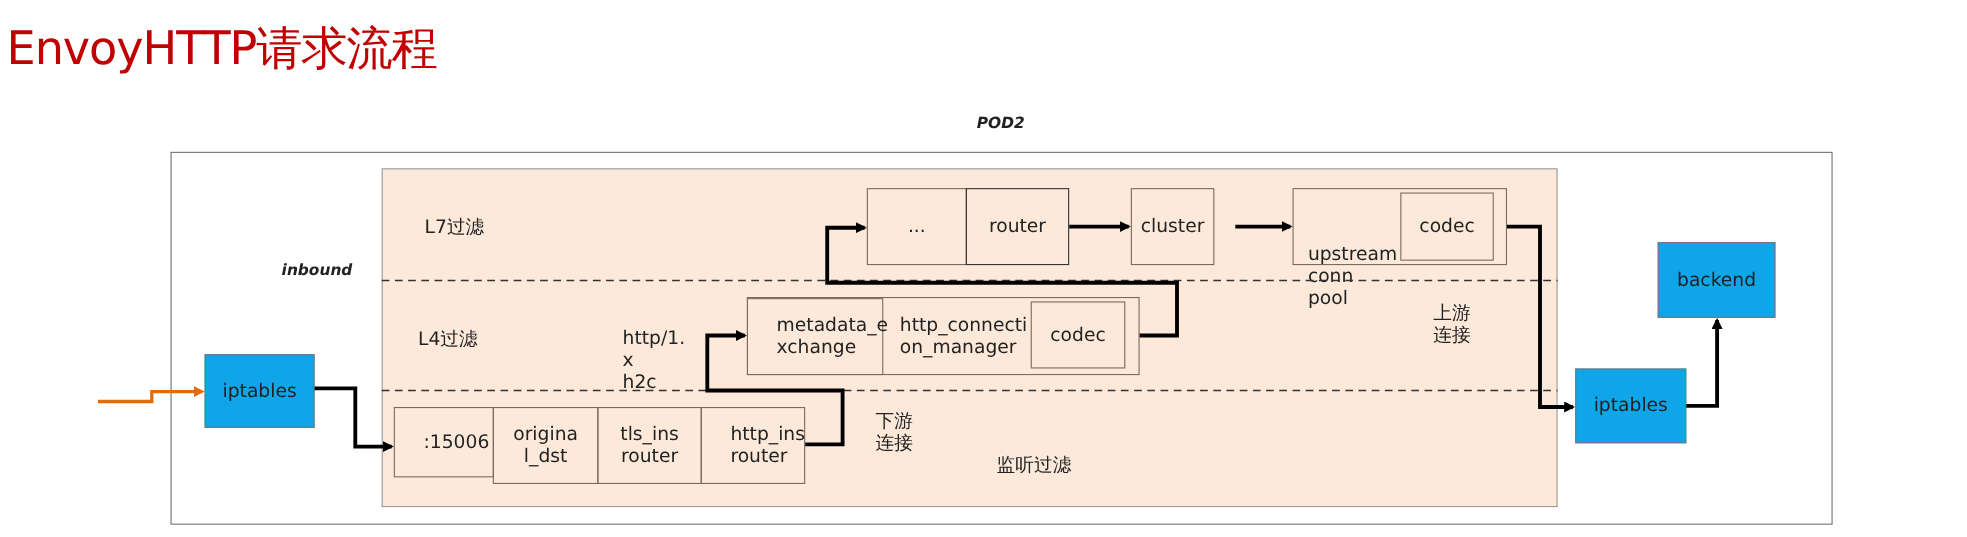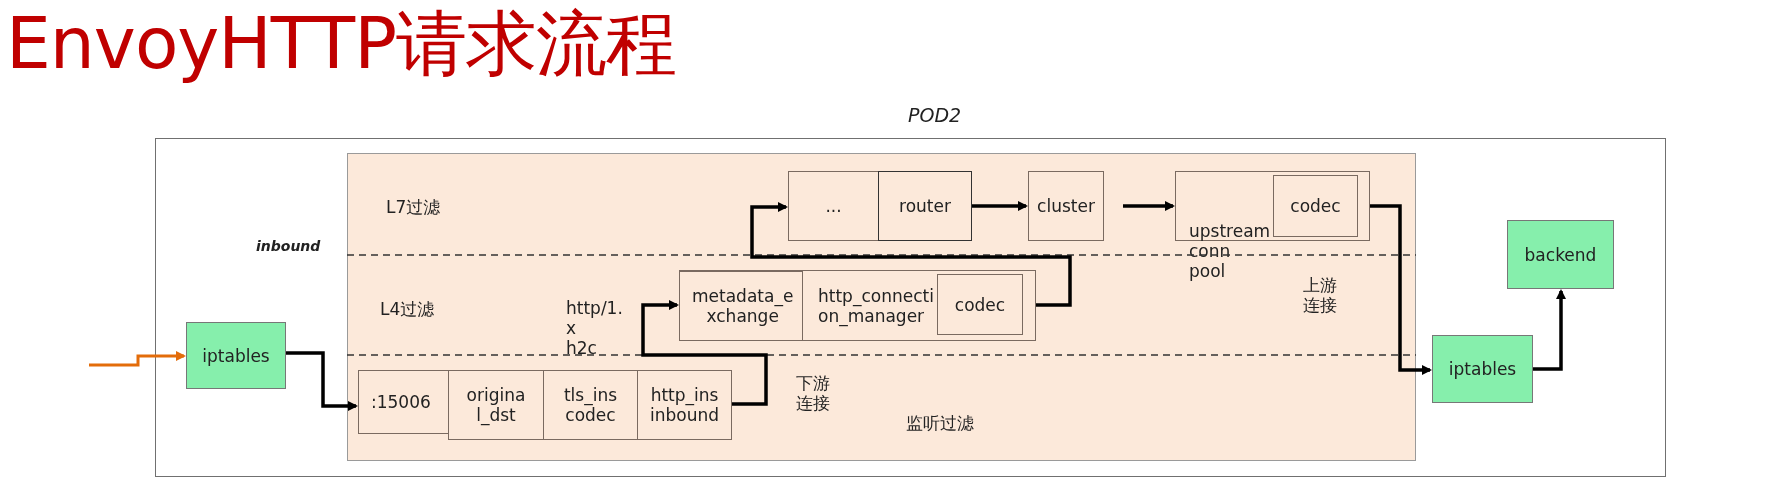--- a/index.html
+++ b/index.html
@@ -1,28 +1,28 @@
 <!DOCTYPE html>
 <html><head>
 <meta charset="utf-8">
 <style>
   html, body { margin: 0; padding: 0; background: #ffffff; }
   body { width: 1788px; height: 488px; position: relative; overflow: hidden;
          font-family: "DejaVu Sans", "Liberation Sans", sans-serif; color: #222; }
   .abs { position: absolute; }
-  .title { left: 6px; top: 6px; font-size: 71px; color: #c00000; line-height: 76px; letter-spacing: -1px; }
-  .pod-label { left: 908px; top: 104px; font-size: 19px; font-weight: normal; font-style: italic; }
+  .title { left: 6px; top: 6px; font-size: 42px; color: #c00000; line-height: 76px; letter-spacing: -1px; }
+  .pod-label { left: 888px; top: 104px; font-size: 14px; font-weight: bold; font-style: italic; }
   .pod-box { left: 155px; top: 138px; width: 1511px; height: 339px; border: 1.5px solid #707070; box-sizing: border-box; }
   .inbound-box { left: 347px; top: 153px; width: 1069px; height: 308px; background: #fce9da; border: 1.5px solid #9a9a9a; box-sizing: border-box; }
   .inbound-label { left: 256px; top: 238px; font-size: 14px; font-weight: bold; font-style: italic; }
   .lbl { font-size: 17px; line-height: 20px; }
   .box { box-sizing: border-box; border: 1.5px solid #7a6a60; display: flex; align-items: center; font-size: 17px; line-height: 20px; }
-  .box.white { background: #86efac; border-color: #777; }
+  .box.white { background: #0ea5e9; border-color: #777; }
   .center { justify-content: center; text-align: center; }
-  .pad { padding-left: 12px; text-align: center; }
+  .pad { padding-left: 26px; }
   svg.lines { position: absolute; left: 0; top: 0; }
 </style>
 </head>
 <body>
 
 <div class="abs title">EnvoyHTTP请求流程</div>
 <div class="abs pod-label">POD2</div>
 <div class="abs pod-box"></div>
 <div class="abs inbound-box"></div>
 <div class="abs inbound-label">inbound</div>
@@ -47,23 +47,23 @@
 <div class="abs box white center" style="left:1507px;top:220px;width:107px;height:69px;">
     <span>backend</span>
   </div>
 
 <div class="abs box pad" style="left:358px;top:370px;width:91px;height:64px;">
     <span>:15006</span>
   </div>
 <div class="abs box center" style="left:448px;top:370px;width:96px;height:70px;white-space:pre;text-align:center;"><span style="white-space: pre;">origina
 l_dst</span></div>
 <div class="abs box center" style="left:543px;top:370px;width:95px;height:70px;white-space:pre;"><span style="white-space: pre;">tls_ins
-codec</span></div>
+router</span></div>
 <div class="abs box pad" style="left:637px;top:370px;width:95px;height:70px;white-space:pre;"><span style="white-space: pre;">http_ins
-inbound</span></div>
+router</span></div>
 
 <div class="abs box" style="left:679px;top:270px;width:357px;height:71px;"></div>
 <div class="abs box pad" style="left:679px;top:271px;width:124px;height:70px;white-space:pre;"><span style="white-space: pre;">metadata_e
 xchange</span></div>
 <div class="abs lbl" style="left:818px;top:286px;white-space:pre;">http_connecti
 on_manager</div>
 <div class="abs box center" style="left:937px;top:274px;width:86px;height:61px;">
     <span>codec</span>
   </div>
 

